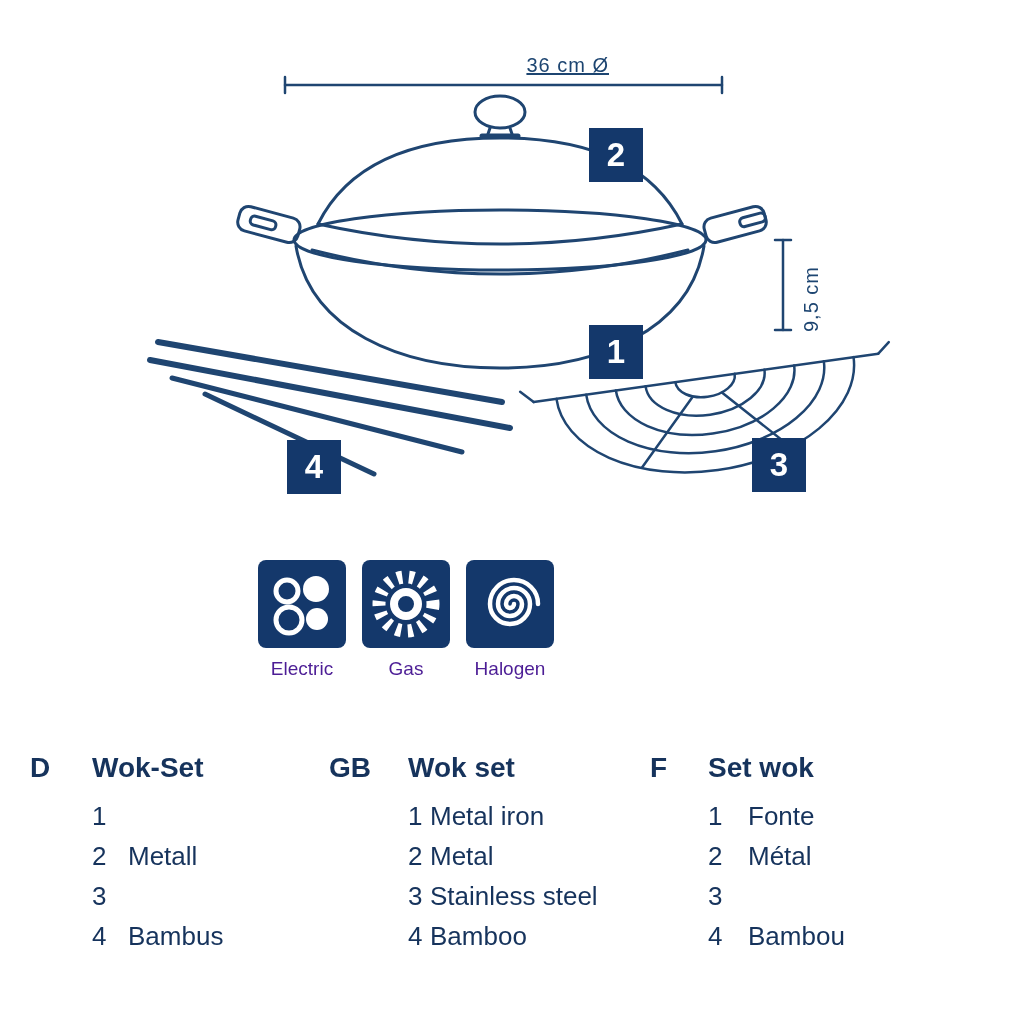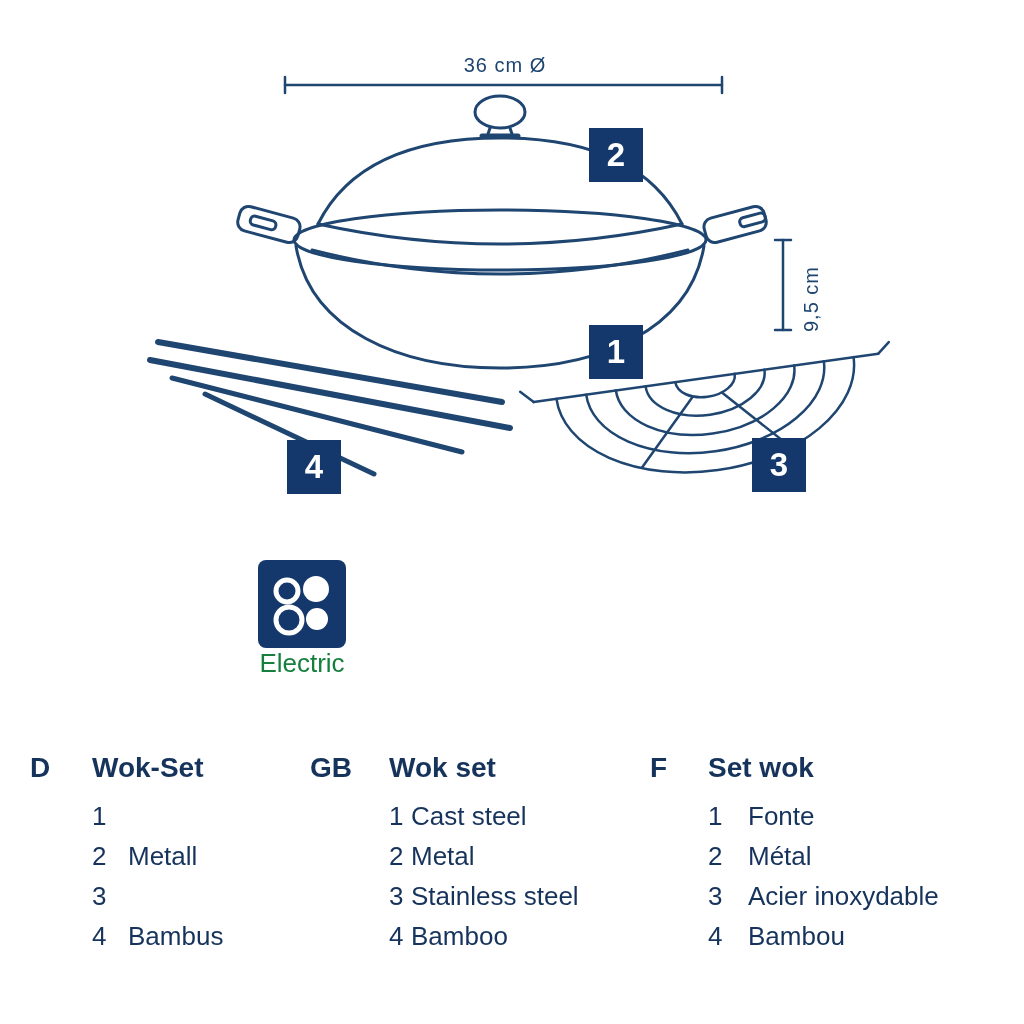--- a/index.html
+++ b/index.html
@@ -23,34 +23,34 @@
   }
   
   .hob-row{
     position:absolute;top:560px;left:258px;display:flex;gap:16px;
   }
   .hob{
     display:flex;flex-direction:column;align-items:center;width:88px;
   }
   .hob svg{display:block;}
   .hob-label{
-    font-size:26px;color:#15803d;white-space:nowrap;text-align:center;
+    margin-top:10px;font-size:19px;color:#4c1d95;white-space:nowrap;text-align:center;
   }
   
   .legend-col{position:absolute;top:752px;}
   .legend-col .hdr{display:flex;font-weight:bold;font-size:28px;}
   .legend-col .hdr .lang{display:inline-block;}
   .legend-col .items{margin-top:12px;}
   .legend-item{display:flex;font-size:26px;line-height:40px;}
   .legend-item .num{display:inline-block;}
   #col-d{left:30px;}
   #col-d .hdr .lang{width:62px;}
   #col-d .items{margin-left:62px;}
   #col-d .legend-item .num{width:36px;}
-  #col-gb{left:310px;}
+  #col-gb{left:329px;}
   #col-gb .hdr .lang{width:79px;}
   #col-gb .items{margin-left:79px;}
   #col-gb .legend-item .num{width:22px;}
   #col-f{left:650px;}
   #col-f .hdr .lang{width:58px;}
   #col-f .items{margin-left:58px;}
   #col-f .legend-item .num{width:40px;}
 </style>
 </head>
 <body>
@@ -109,21 +109,21 @@
       <path d="M585,378 A120,74 0 0,0 825,378"></path>
       <path d="M555,378 A150,93 0 0,0 855,378"></path>
       <line x1="690" y1="395" x2="630" y2="458"></line>
       <line x1="720" y1="395" x2="780" y2="458"></line>
       <line x1="532" y1="378" x2="520" y2="366"></line>
       <line x1="880" y1="378" x2="892" y2="368"></line>
     </g>
   </g>
 </svg>
 
-<div class="abs dim-label" style="left:380px;top:54px;width:250px;text-align:center;">36 cm Ø</div>
+<div class="abs dim-label" style="left:359px;top:54px;width:250px;text-align:right;text-decoration:underline;">36 cm Ø</div>
 <div class="abs dim-label vertical" style="left:800px;top:332px;">9,5 cm</div>
 
 <div class="badge" style="left:589px;top:128px;">2</div>
 <div class="badge" style="left:589px;top:325px;">1</div>
 <div class="badge" style="left:287px;top:440px;">4</div>
 <div class="badge" style="left:752px;top:438px;">3</div>
 
 <div class="hob-row">
 
   <div class="hob">
@@ -131,21 +131,36 @@
       <rect x="0" y="0" width="88" height="88" rx="8" fill="#14386b"></rect>
       <circle cx="29" cy="31" r="11" fill="none" stroke="#ffffff" stroke-width="5"></circle>
       <circle cx="58" cy="29" r="13" fill="#ffffff"></circle>
       <circle cx="31" cy="60" r="13" fill="none" stroke="#ffffff" stroke-width="5"></circle>
       <circle cx="59" cy="59" r="11" fill="#ffffff"></circle>
     </svg>
     <div class="hob-label">Electric</div>
   </div>
 
 
-
+  <div class="hob">
+    <svg width="88" height="88" viewBox="0 0 88 88">
+      <rect x="0" y="0" width="88" height="88" rx="8" fill="#14386b"></rect>
+      <circle cx="44" cy="44" r="12" fill="none" stroke="#ffffff" stroke-width="8"></circle>
+      <circle cx="44" cy="44" r="27" fill="none" stroke="#ffffff" stroke-width="13" stroke-dasharray="5 6.8"></circle>
+    </svg>
+    <div class="hob-label">Gas</div>
+  </div>
+
+  <div class="hob">
+    <svg width="88" height="88" viewBox="0 0 88 88">
+      <rect x="0" y="0" width="88" height="88" rx="8" fill="#14386b"></rect>
+      <path d="M48,44 a4,4 0 0 1 -8,0 a8,8 0 0 1 16,0 a12,12 0 0 1 -24,0 a16,16 0 0 1 32,0 a20,20 0 0 1 -40,0 a24,24 0 0 1 48,0" fill="none" stroke="#ffffff" stroke-width="4.5" stroke-linecap="round"></path>
+    </svg>
+    <div class="hob-label">Halogen</div>
+  </div>
 
 </div>
 
 <div class="legend-col" id="col-d">
   <div class="hdr">
     <span class="lang">D</span>
     <span class="title">Wok-Set</span>
   </div>
   <div class="items">
     <div class="legend-item">
@@ -166,21 +181,21 @@
 </div>
 
 <div class="legend-col" id="col-gb">
   <div class="hdr">
     <span class="lang">GB</span>
     <span class="title">Wok set</span>
   </div>
   <div class="items">
     <div class="legend-item">
       <span class="num">1</span>
-      <span>Cast steel</span>
+      <span>Metal iron</span>
     </div>
     <div class="legend-item">
       <span class="num">2</span>
       <span>Metal</span>
     </div>
     <div class="legend-item">
       <span class="num">3</span>
       <span>Stainless steel</span>
     </div>
     <div class="legend-item">
@@ -199,20 +214,19 @@
     <div class="legend-item">
       <span class="num">1</span>
       <span>Fonte</span>
     </div>
     <div class="legend-item">
       <span class="num">2</span>
       <span>Métal</span>
     </div>
     <div class="legend-item">
       <span class="num">3</span>
-      <span>Acier inoxydable</span>
     </div>
     <div class="legend-item">
       <span class="num">4</span>
       <span>Bambou</span>
     </div>
   </div>
 </div>
 
 </body></html>

